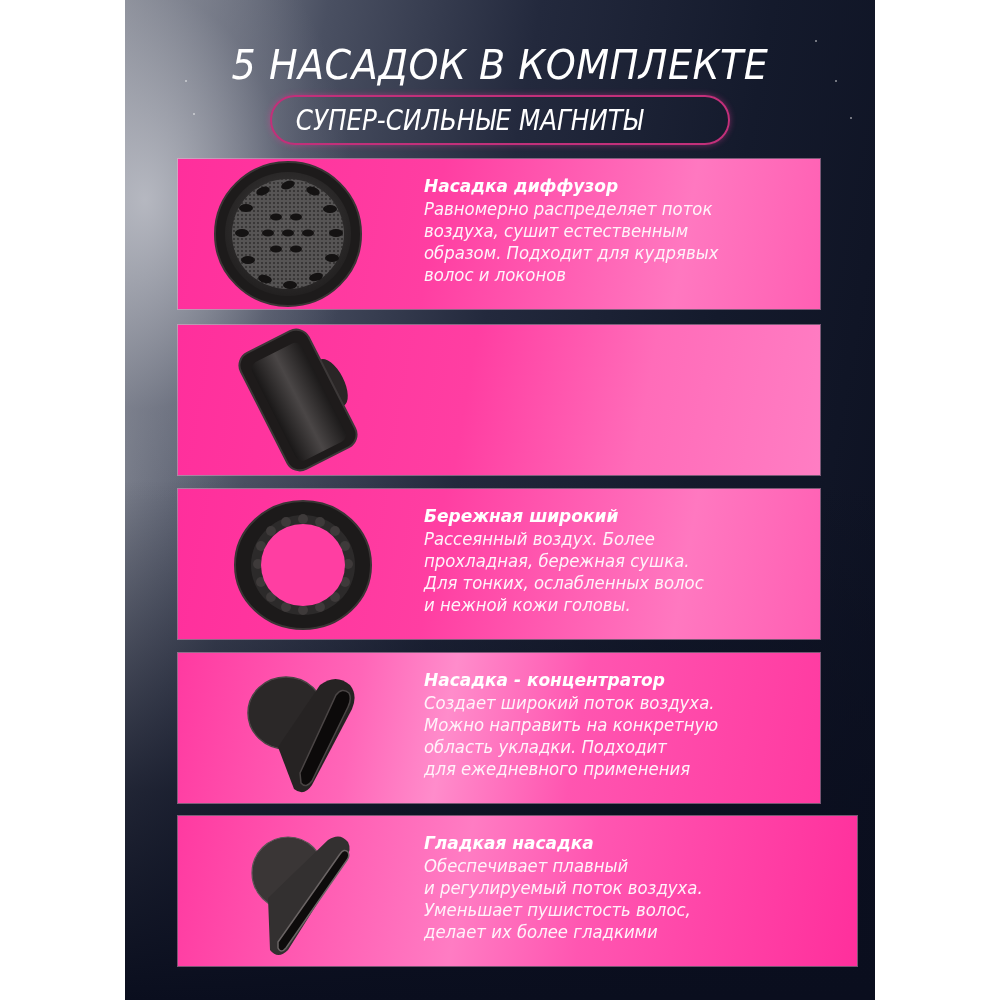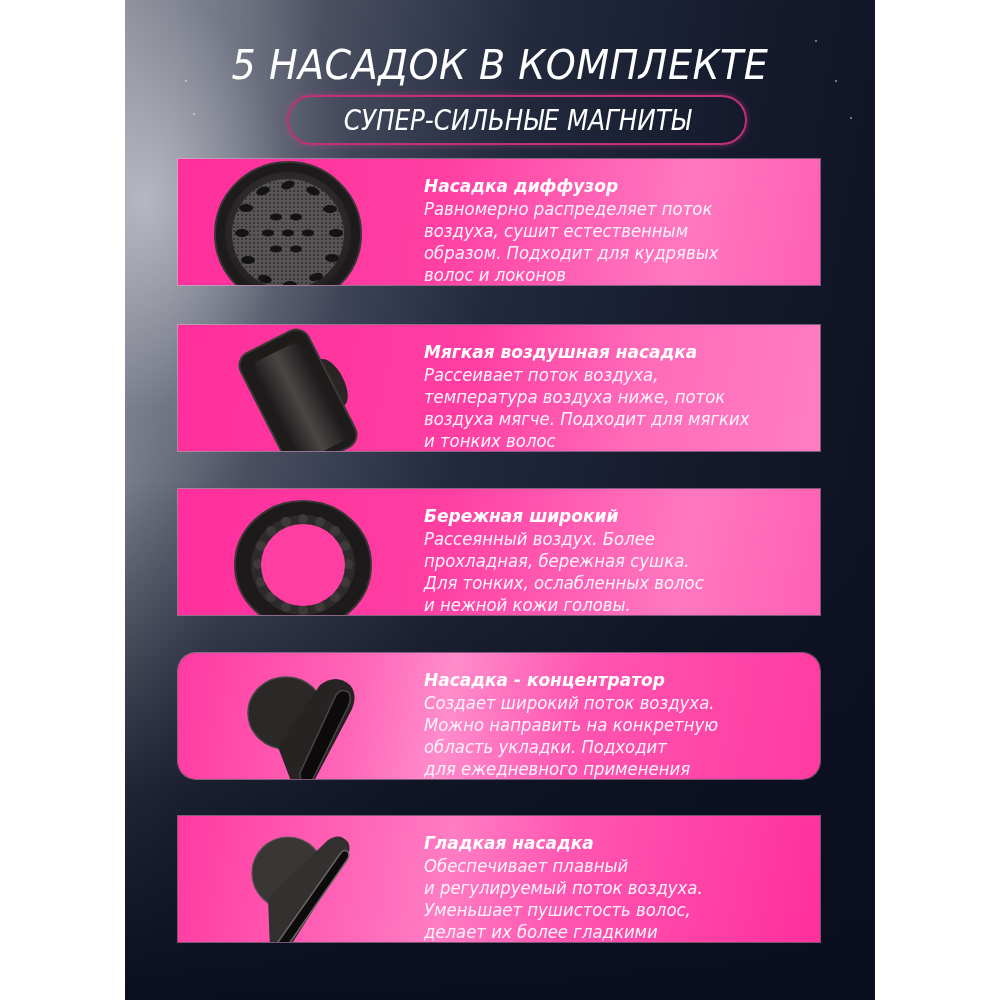--- a/index.html
+++ b/index.html
@@ -21,39 +21,39 @@
       background: linear-gradient(180deg, rgba(10,14,30,0) 0%, rgba(10,14,30,0.75) 60%, #0a0e1e 100%);
       pointer-events: none;
     }
     .title {
       position: absolute; left: 0; right: 0; top: 40px; text-align: center;
       color: #ffffff; font-size: 41px; font-weight: 400; letter-spacing: 0.5px;
       font-family: "DejaVu Sans", sans-serif; z-index: 2; line-height: 50px;
       transform: scaleX(0.93);
     }
     .pill {
-      position: absolute; left: 162px; top: 95px; width: 456px; height: 46px;
+      position: absolute; left: 145px; top: 95px; width: 456px; height: 46px;
       border: 2px solid #c2307a; border-radius: 26px;
       box-shadow: 0 0 6px rgba(230,60,150,0.45);
-      display: flex; align-items: center; justify-content: center; z-index: 2;
+      display: flex; align-items: center; z-index: 2;
     }
     .pill span {
       color: #ffffff; font-size: 28px; font-weight: 400;
       font-family: "DejaVu Sans", sans-serif; letter-spacing: 0px;
       transform: scaleX(0.88); white-space: nowrap;
     }
     .card {
-      position: absolute; left: 53px; width: 642px; height: 126px;
+      position: absolute; left: 53px; width: 642px; height: 150px;
       background: linear-gradient(100deg, #ff2f9c 0%, #ff3ea2 40%, #ff78c0 78%, #ff5fb3 100%);
       box-shadow: 0 0 0 1px rgba(255,170,215,0.45);
       z-index: 3; overflow: hidden;
     }
     .card.b2 { background: linear-gradient(100deg, #ff2f9c 0%, #ff3ea2 45%, #ff6cb9 72%, #ff7dc3 100%); }
-    .card.b4 { background: linear-gradient(100deg, #ff3aa1 0%, #ff66b8 28%, #ff8ccb 42%, #ff55b0 62%, #ff3aa1 100%); border-radius: 18px; }
-    .card.b5 { background: linear-gradient(100deg, #ff3aa1 0%, #ff7cc3 42%, #ff56b1 60%, #ff2f9c 100%); }
+    .card.b4 { background: linear-gradient(100deg, #ff3aa1 0%, #ff66b8 28%, #ff8ccb 42%, #ff55b0 62%, #ff3aa1 100%); }
+    .card.b5 { background: linear-gradient(100deg, #ff3aa1 0%, #ff7cc3 42%, #ff56b1 60%, #ff2f9c 100%); padding-left: 37px; }
     .card .icon {
       position: absolute; left: 30px; top: 2px; width: 180px; height: 146px;
     }
     .card .text {
       position: absolute; left: 246px; top: 16px; right: 10px; color: #ffffff;
     }
     .card .h {
       font-size: 17px; font-weight: 700; line-height: 22px; margin-bottom: 1px;
       font-family: "DejaVu Sans", sans-serif; white-space: nowrap;
     }
@@ -137,27 +137,20 @@
           <stop offset="0.5" stop-color="#4a4646"></stop>
           <stop offset="1" stop-color="#1c1a1a"></stop>
         </linearGradient>
       </defs>
       <g transform="rotate(-27 90 73)">
         <ellipse cx="128" cy="73" rx="12" ry="26" fill="#2a2626"></ellipse>
         <rect x="52" y="8" width="76" height="130" rx="14" fill="#1e1b1b" stroke="#3c3838" stroke-width="2"></rect>
         <rect x="62" y="20" width="56" height="110" rx="8" fill="url(#sg)"></rect>
       </g>
     </svg>
-    <div class="text">
-      <div class="h">Мягкая воздушная насадка</div>
-      <div class="p">Рассеивает поток воздуха,
-температура воздуха ниже, поток
-воздуха мягче. Подходит для мягких
-и тонких волос</div>
-    </div>
   </div>
 
   <div class="card b3" style="top:489px">
     <svg class="icon" viewBox="0 0 180 146">
       <ellipse cx="95" cy="74" rx="68" ry="64" fill="#1c1a1a" stroke="#3a3535" stroke-width="2"></ellipse>
       <ellipse cx="95" cy="74" rx="52" ry="50" fill="#2c2a2a"></ellipse>
       <g fill="#3e3a3a">
         <circle cx="95" cy="28" r="5"></circle>
           <circle cx="112" cy="31" r="5"></circle>
           <circle cx="127" cy="40" r="5"></circle>

